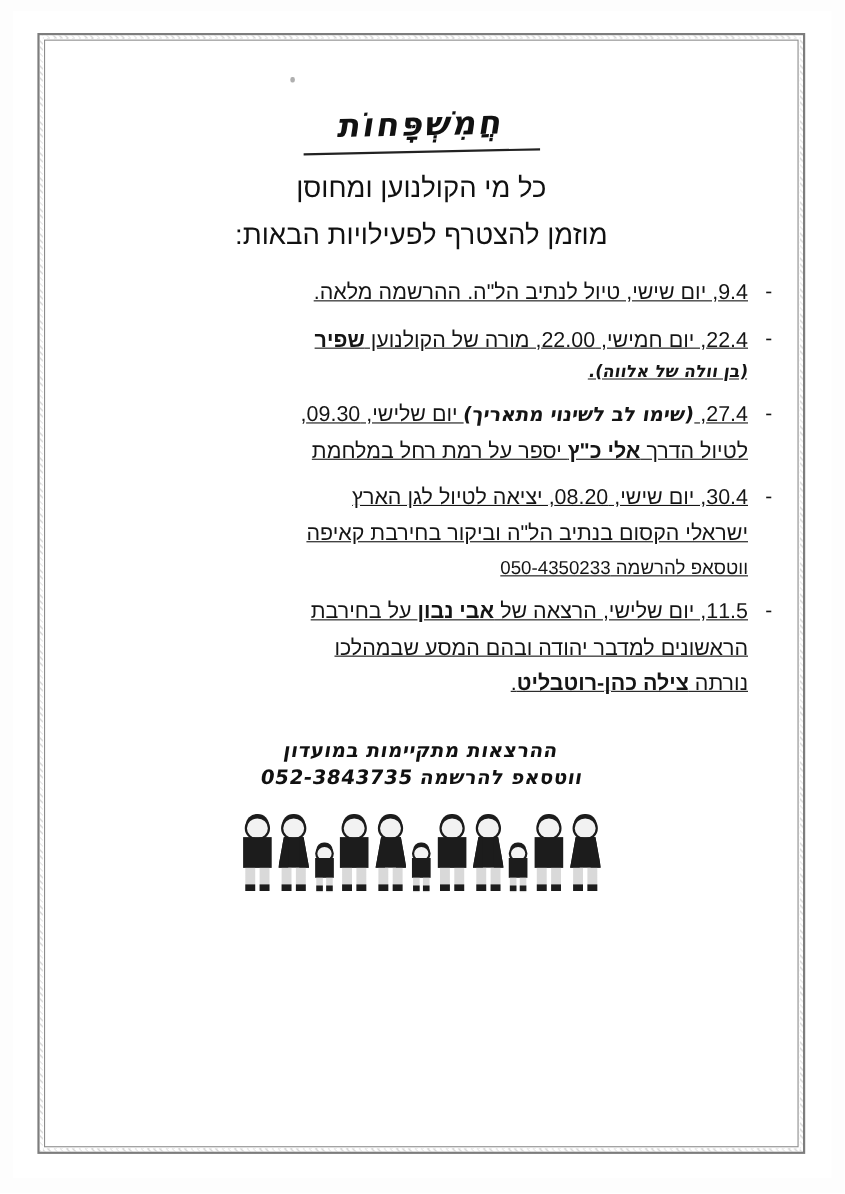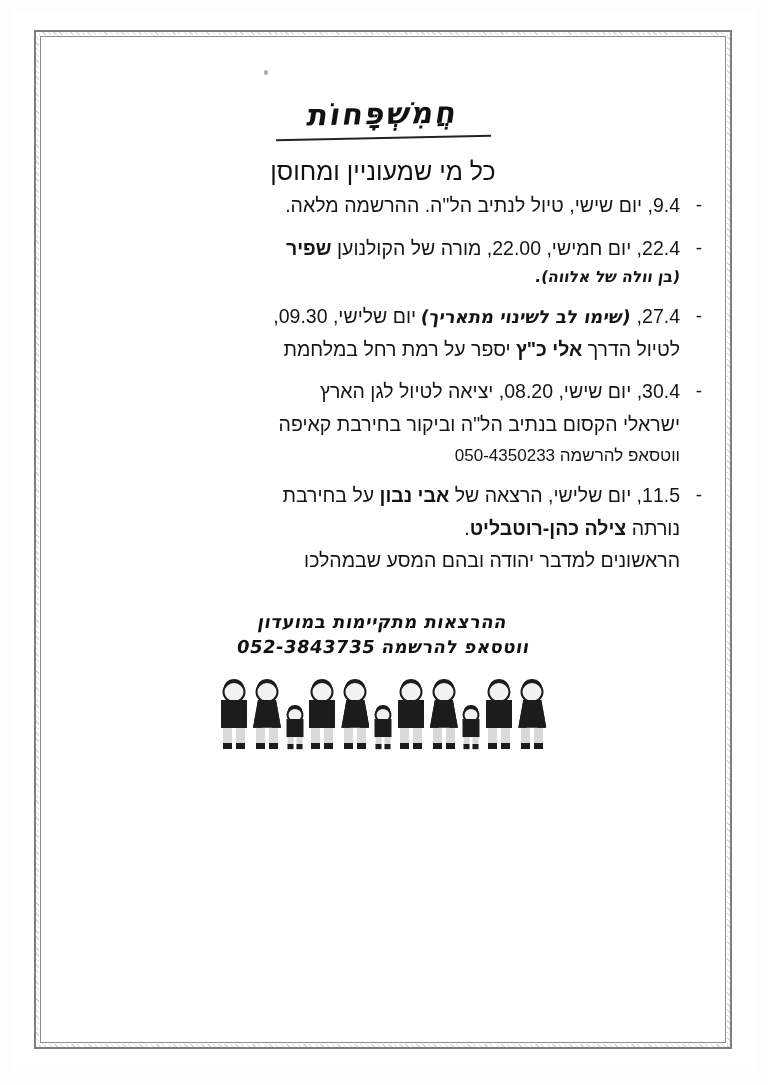--- a/index.html
+++ b/index.html
@@ -117,20 +117,21 @@
     margin: 0;
     padding: 0 4px 0 6px;
   }
   ul.items > li {
     position: relative;
     font-size: 19.5px;
     line-height: 1.62;
     margin-bottom: 11px;
     padding-right: 22px;
     color: #151515;
+    text-decoration: underline;
   }
   ul.items > li::before {
     content: "-";
     position: absolute;
     right: 0px;
     top: 0px;
     font-size: 19px;
     color: #151515;
   }
 
@@ -259,21 +260,22 @@
   <div id="frame-hatch"></div>
   <div id="frame-inner"></div>
 
   <div class="speck" style="left:264px; top:70px;"></div>
 
   <div id="content">
 
     <div class="title">חֲמִשְׁפָּחוֹת</div>
     <div class="title-underline"></div>
 
-    <div class="subtitle">כל מי שמעוניין ומחוסן</div>
+    <div class="subtitle">כל מי הקולנוען ומחוסן</div>
+    <div class="subtitle2">מוזמן להצטרף לפעילויות הבאות:</div>
 
     <ul class="items">
 
       <li>
         <span>9.4, יום שישי, טיול לנתיב הל"ה. ההרשמה מלאה.</span>
       </li>
 
       <li>
         <span>22.4, יום חמישי, 22.00, מורה של הקולנוען </span><span class="bold-name">שפיר</span>
         <span class="hand-small sub-note">(בן וולה של אלווה).</span>
@@ -285,22 +287,22 @@
       </li>
 
       <li>
         <span>30.4, יום שישי, 08.20, יציאה לטיול לגן הארץ</span>
         <span class="sub-note">ישראלי הקסום בנתיב הל"ה וביקור בחירבת קאיפה</span>
         <span class="small-line">ווטסאפ להרשמה 050-4350233</span>
       </li>
 
       <li>
         <span>11.5, יום שלישי, הרצאה של </span><span class="bold-name">אבי נבון</span><span> על בחירבת</span>
+        <span class="sub-note">הראשונים למדבר יהודה ובהם המסע שבמהלכו</span>
         <span class="sub-note"><span>נורתה </span><span class="bold-name">צילה כהן-רוטבליט</span><span>.</span></span>
-        <span class="sub-note">הראשונים למדבר יהודה ובהם המסע שבמהלכו</span>
       </li>
 
     </ul>
 
     <div class="footer">
       <div><span class="footer-l1">ההרצאות מתקיימות במועדון</span></div>
       <div><span class="footer-l2">ווטסאפ להרשמה 052-3843735</span></div>
 
       <div class="clipart">
         <div class="fig dress">

